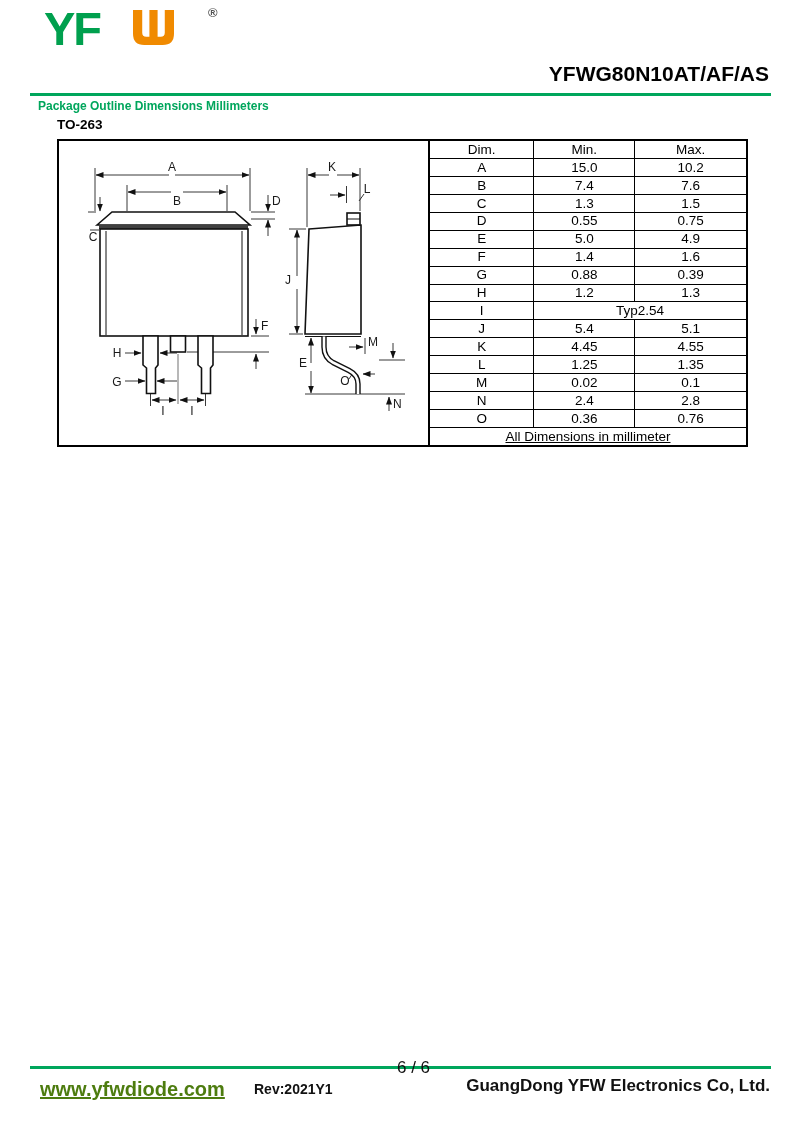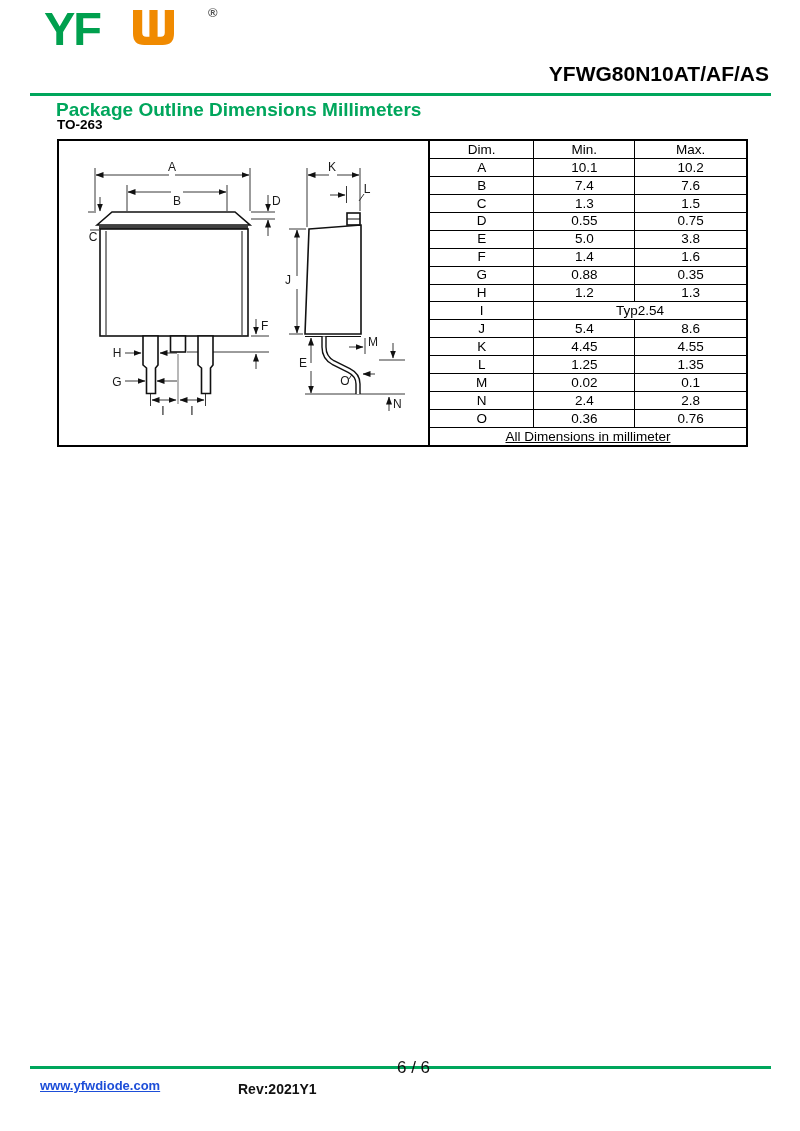--- a/index.html
+++ b/index.html
@@ -8,21 +8,21 @@
   
   .logo{position:absolute;left:44px;top:8px;}
   .logo-row{display:flex;align-items:flex-start;gap:32px;}
   .logo-yf{font-size:47px;font-weight:bold;color:#00A04E;line-height:0.9;letter-spacing:-2px;}
   .logo-w{width:41px;height:35px;margin-top:2px;margin-left:1px;}
   .logo-r{font-size:13px;color:#555;margin-top:-3px;margin-left:2px;font-weight:bold;}
   .logo-cn{font-size:31px;font-weight:bold;letter-spacing:3px;margin-top:1px;color:#000;}
   
   .rule-top{position:absolute;left:30px;top:93px;width:741px;height:3px;background:#00A65C;}
   .part-no{position:absolute;top:62px;right:31px;font-size:21px;font-weight:bold;color:#000;}
-  .section-title{position:absolute;left:56px;top:99px;font-size:19px;font-weight:bold;color:#00A65C;}
+  .section-title{position:absolute;left:38px;top:99px;font-size:12px;font-weight:bold;color:#00A65C;}
   .pkg-name{position:absolute;left:57px;top:117px;font-size:13.5px;font-weight:bold;color:#000;}
   
   .obox{position:absolute;left:57px;top:139px;width:691px;height:308px;border:2px solid #000;box-sizing:border-box;}
   .dwg{position:absolute;left:0;top:0;}
   
   .dim-table{position:absolute;right:0;top:0;bottom:0;width:316px;border-left:2px solid #000;
              display:flex;flex-direction:column;font-size:13.5px;color:#000;}
   .trow{flex:1;display:flex;border-top:1.5px solid #000;min-height:0;}
   .trow:first-child{border-top:none;}
   .tcell{display:flex;align-items:center;justify-content:center;border-right:1.5px solid #000;
@@ -30,22 +30,22 @@
   .tcell:last-child{border-right:none;}
   .c-dim{width:33%;} .c-min{width:32%;} .c-max{width:35%;} .c-span{width:67%;} .c-full{width:100%;text-decoration:underline;}
   
   .dl{font-size:12px;fill:#1a1a1a;}
   .thin{stroke:#222;stroke-width:0.9;fill:none;}
   .hair{stroke:#333;stroke-width:0.7;fill:none;}
   .part{stroke:#111;stroke-width:1.6;fill:#fff;}
   .inner{stroke:#111;stroke-width:1;fill:none;}
   
   .rule-bot{position:absolute;left:30px;top:1066px;width:741px;height:3px;background:#00A65C;}
-  .site{position:absolute;left:40px;top:1078px;font-size:13px;font-weight:bold;color:#1d4ed8;text-decoration:underline;}
-  .rev{position:absolute;left:238px;top:1081px;font-size:14px;font-weight:bold;}
+  .site{position:absolute;left:40px;top:1078px;font-size:20px;font-weight:bold;color:#4d7c0f;text-decoration:underline;}
+  .rev{position:absolute;left:254px;top:1081px;font-size:14px;font-weight:bold;}
   .pageno{position:absolute;left:397px;top:1058px;font-size:17px;font-weight:normal;}
   .company{position:absolute;right:30px;top:1076px;font-size:17px;font-weight:bold;}
 </style>
 </head>
 <body>
 
 <div class="page">
 
   <div class="logo">
     <div class="logo-row">
@@ -170,66 +170,66 @@
 
     <div class="dim-table">
       <div class="trow">
         <div class="tcell c-dim">Dim.</div>
         <div class="tcell c-min">Min.</div>
         <div class="tcell c-max">Max.</div>
       </div>
 
       <div class="trow">
           <div class="tcell c-dim">A</div>
-          <div class="tcell c-min">10.1</div>
+          <div class="tcell c-min">15.0</div>
           <div class="tcell c-max">10.2</div>
         </div>
         <div class="trow">
           <div class="tcell c-dim">B</div>
           <div class="tcell c-min">7.4</div>
           <div class="tcell c-max">7.6</div>
         </div>
         <div class="trow">
           <div class="tcell c-dim">C</div>
           <div class="tcell c-min">1.3</div>
           <div class="tcell c-max">1.5</div>
         </div>
         <div class="trow">
           <div class="tcell c-dim">D</div>
           <div class="tcell c-min">0.55</div>
           <div class="tcell c-max">0.75</div>
         </div>
         <div class="trow">
           <div class="tcell c-dim">E</div>
           <div class="tcell c-min">5.0</div>
-          <div class="tcell c-max">3.8</div>
+          <div class="tcell c-max">4.9</div>
         </div>
         <div class="trow">
           <div class="tcell c-dim">F</div>
           <div class="tcell c-min">1.4</div>
           <div class="tcell c-max">1.6</div>
         </div>
         <div class="trow">
           <div class="tcell c-dim">G</div>
           <div class="tcell c-min">0.88</div>
-          <div class="tcell c-max">0.35</div>
+          <div class="tcell c-max">0.39</div>
         </div>
         <div class="trow">
           <div class="tcell c-dim">H</div>
           <div class="tcell c-min">1.2</div>
           <div class="tcell c-max">1.3</div>
         </div>
         <div class="trow">
           <div class="tcell c-dim">I</div>
           <div class="tcell c-span">Typ2.54</div>
         </div>
         <div class="trow">
           <div class="tcell c-dim">J</div>
           <div class="tcell c-min">5.4</div>
-          <div class="tcell c-max">8.6</div>
+          <div class="tcell c-max">5.1</div>
         </div>
         <div class="trow">
           <div class="tcell c-dim">K</div>
           <div class="tcell c-min">4.45</div>
           <div class="tcell c-max">4.55</div>
         </div>
         <div class="trow">
           <div class="tcell c-dim">L</div>
           <div class="tcell c-min">1.25</div>
           <div class="tcell c-max">1.35</div>
@@ -252,14 +252,15 @@
         <div class="trow">
         <div class="tcell c-full">All Dimensions in millimeter</div>
       </div>
     </div>
   </div>
 
   <div class="rule-bot"></div>
   <a class="site" href="#">www.yfwdiode.com</a>
   <div class="rev">Rev:2021Y1</div>
   <div class="pageno">6 / 6</div>
+  <div class="company">GuangDong YFW Electronics Co, Ltd.</div>
 
 </div>
 
 </body></html>

